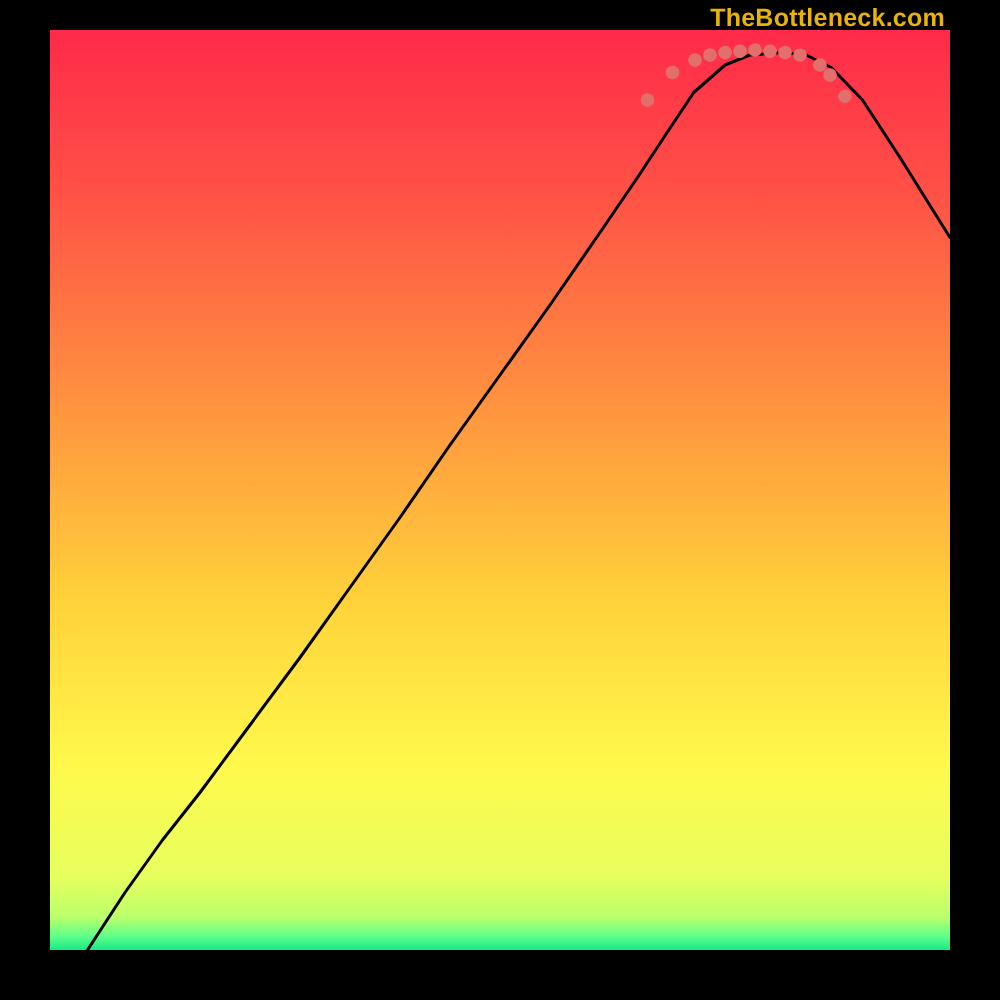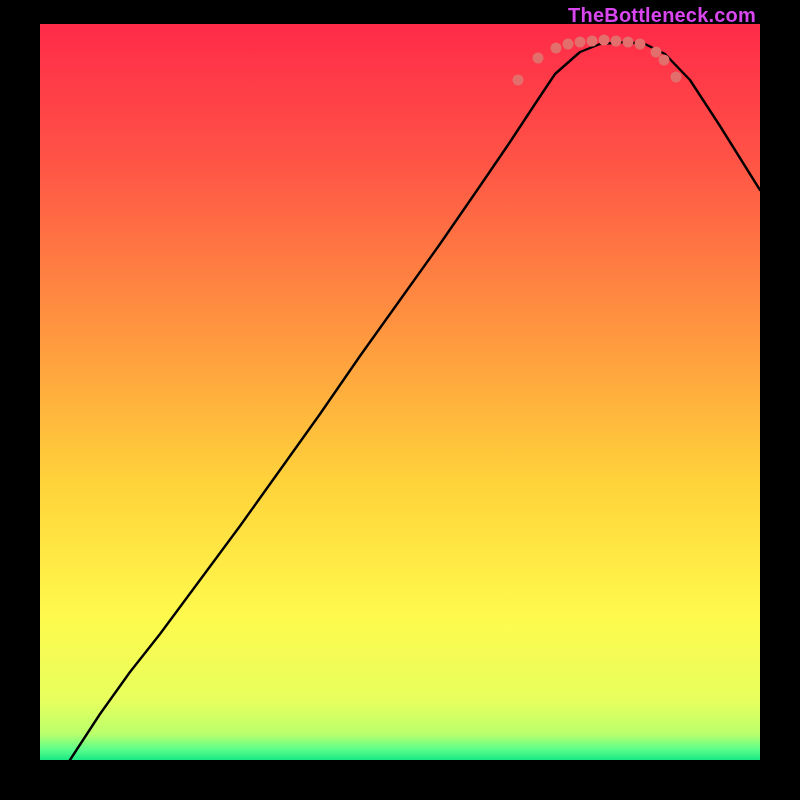--- a/index.html
+++ b/index.html
@@ -18,21 +18,21 @@
     height: 736px;
     background: #000000;
   }
   .watermark {
     position: absolute;
     top: 4px;
     right: 44px;
     font-family: Arial, Helvetica, sans-serif;
     font-size: 20px;
     font-weight: 600;
-    color: #d946ef;
+    color: #eab308;
     letter-spacing: 0.2px;
   }
   svg {
     display: block;
   }
 </style>
 </head>
 <body>
 
 <div class="watermark">TheBottleneck.com</div>

